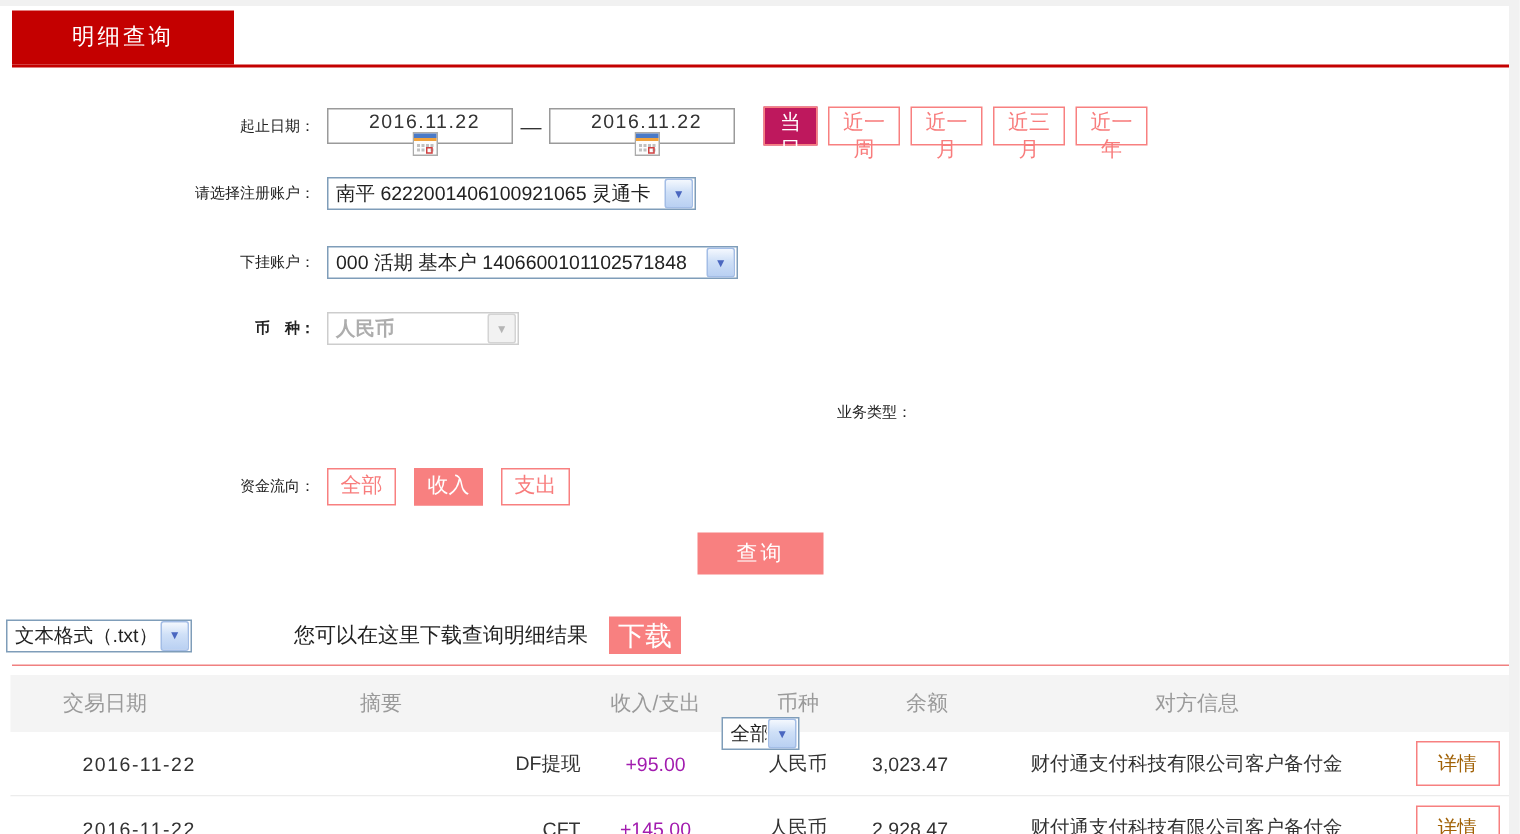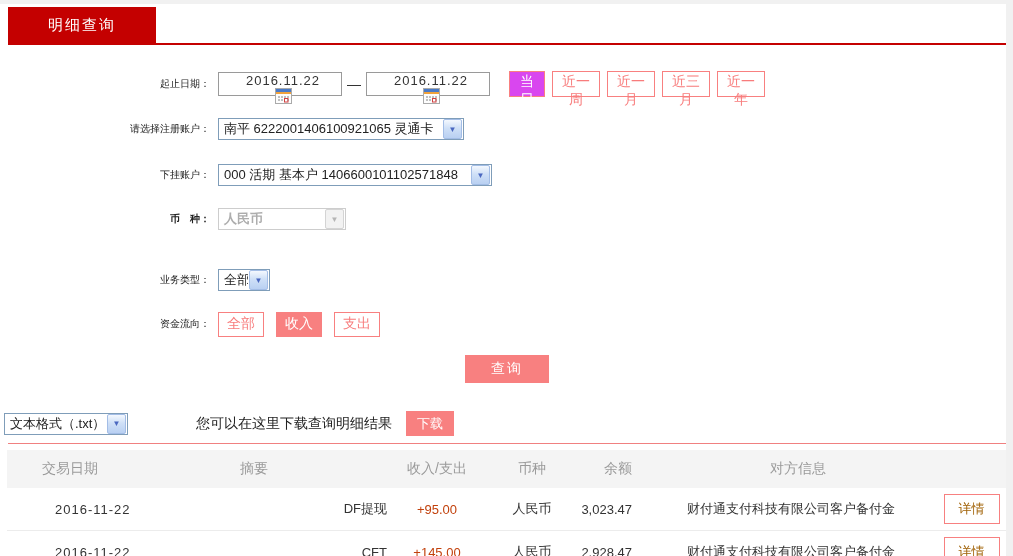--- a/index.html
+++ b/index.html
@@ -14,34 +14,34 @@
   
   .form{padding-top:27px;}
   .row{display:flex;align-items:center;}
   .lbl{width:210px;text-align:right;color:#222;font-size:10px;flex:0 0 210px;}
   .ctrl{margin-left:8px;display:flex;align-items:center;}
 
   .r1{margin-bottom:21px;height:24px;}
   .r2{margin-bottom:22px;height:24px;}
   .r3{margin-bottom:20px;height:24px;}
   .r4{margin-bottom:37px;height:24px;font-weight:bold;}
-  .r5{margin-bottom:19px;height:24px;}
+  .r5{margin-bottom:19px;height:24px;flex-direction:column;}
   .r6{margin-bottom:18px;height:26px;}
   .rq{margin-bottom:28px;height:28px;}
   .rd{margin-bottom:7px;height:25px;}
 
   .dateinput{width:112px;height:22px;border:1px solid #9a9a9a;display:flex;align-items:center;
     justify-content:space-between;padding:0 2px 0 8px;background:#fff;font-size:13px;color:#333;
     letter-spacing:1px;cursor:text;flex-direction:column;}
   .dash{margin:0 5px;color:#333;font-size:14px;}
 
   .qbtns{display:flex;margin-left:19px;}
   .qb{height:26px;font-size:14px;margin-right:7px;cursor:pointer;
     font-family:"Liberation Sans","DejaVu Sans",sans-serif;}
-  .qb.filled{width:36px;background:#d946ef;color:#fff;border:1px solid #f88080;}
+  .qb.filled{width:36px;background:#be185d;color:#fff;border:1px solid #f88080;}
   .qb.outline{width:48px;background:#fff;color:#f87c7c;border:1px solid #f88080;}
 
   .xpsel{height:22px;border:1px solid #7f9db9;background:#fff;display:flex;align-items:center;
     font-size:13px;color:#222;cursor:pointer;box-sizing:border-box;}
   .xpsel .val{flex:1;padding:0 5px;white-space:nowrap;overflow:hidden;}
   .xpsel .arr{width:17px;height:18px;margin:1px;flex:0 0 17px;display:flex;align-items:center;
     justify-content:center;background:linear-gradient(180deg,#f4f8fe,#cfe0f7 45%,#b9d0f2);
     border:1px solid #a3bde6;border-radius:2px;color:#4a67c0;font-size:8px;}
   .xpsel.disabled{border-color:#cdcdcd;cursor:default;}
   .xpsel.disabled .val{color:#adadad;}
@@ -53,35 +53,35 @@
   .fb.outline{background:#fff;color:#f87c7c;border:1px solid #f88080;}
   .fb.filled{background:#f88080;color:#fff;border:1px solid #f88080;}
 
   .querybtn{margin-left:465px;width:84px;height:28px;background:#f88080;color:#fff;border:none;
     font-size:14px;letter-spacing:2px;cursor:pointer;font-family:"Liberation Sans","DejaVu Sans",sans-serif;}
 
   .dl-label{margin-left:190px;font-size:14px;color:#222;}
   .dl-sel{width:124px;margin-left:4px;}
   .dl-hint{margin-left:68px;font-size:14px;color:#222;}
   .dlbtn{margin-left:14px;width:48px;height:25px;background:#f88080;color:#fff;border:none;
-    font-size:13px;cursor:pointer;font-family:Liberation Mono, monospace;}
+    font-size:18px;cursor:pointer;font-family:Liberation Mono, monospace;}
 
   
   .tline{border-top:1px solid #f08080;margin:0 0 0 8px;}
   .tbl{margin:6px 0 0 7px;}
   .trow{display:grid;grid-template-columns:170px 210px 100px 90px 110px 250px 69px;
     align-items:center;}
   .thead{background:#f4f4f4;height:38px;color:#9a9a9a;font-size:14px;}
   .tr{height:42px;border-bottom:1px solid #ececec;font-size:13px;color:#333;background:#fff;}
   .c1{padding-left:35px;text-align:left;}
   .tr .c1{padding-left:48px;letter-spacing:1px;}
   .c2{padding-left:63px;text-align:left;}
   .tr .c2{padding-left:0;text-align:right;}
   .c3{text-align:center;}
-  .tr .c3{color:#c2410c;text-align:center;}
+  .tr .c3{color:#a21caf;text-align:center;}
   .c4{text-align:center;}
   .c5{text-align:right;padding-right:55px;}
   .c6{padding-left:83px;text-align:left;}
   .tr .c6{padding-left:0;}
   .c7{text-align:center;}
   .detailbtn{background:#fff;border:1px solid #f78080;color:#a16207;font-size:13px;
     padding:5px 14px;cursor:pointer;font-family:"Liberation Sans","DejaVu Sans",sans-serif;}
 </style>
 </head>
 <body>

